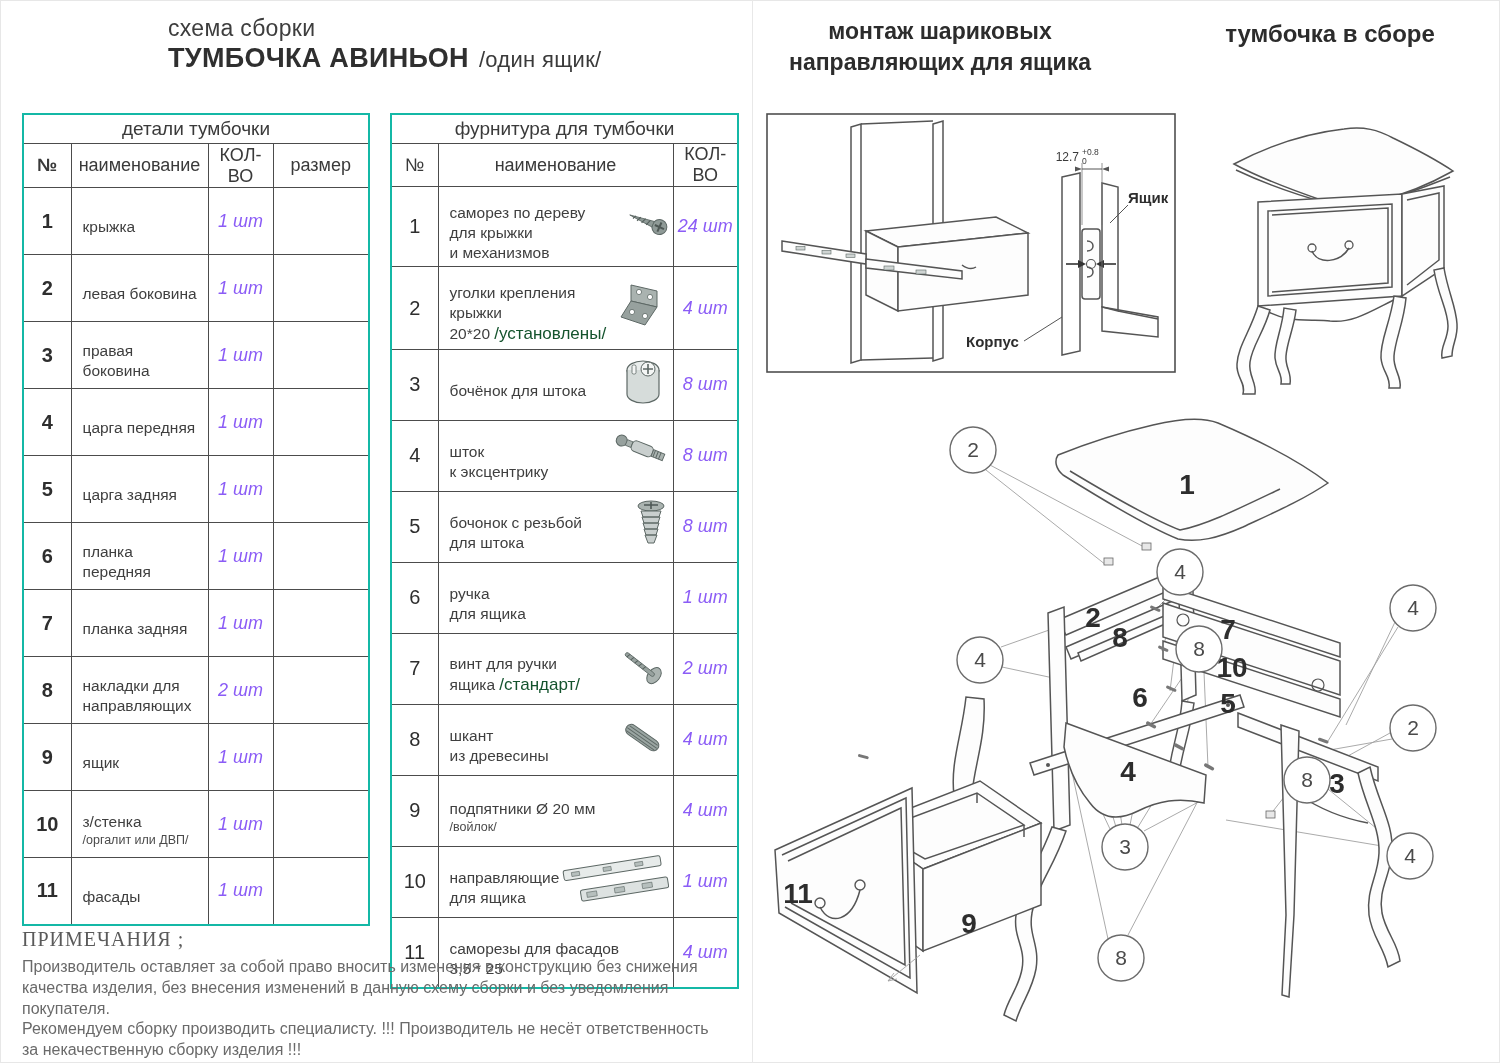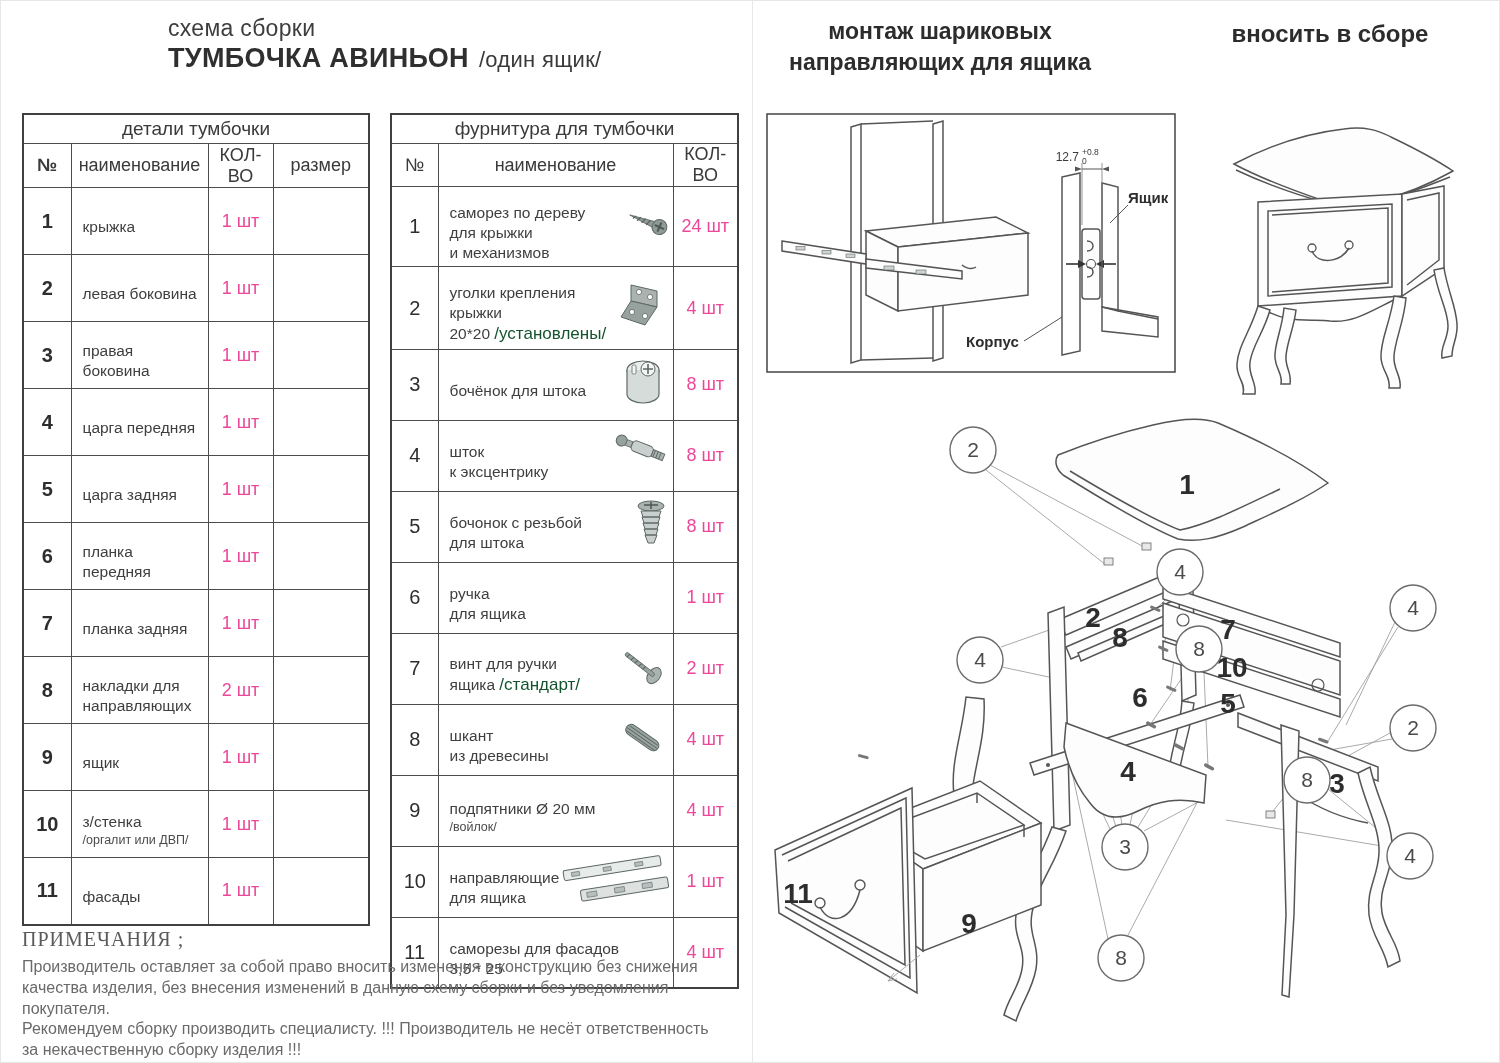--- a/index.html
+++ b/index.html
@@ -15,30 +15,30 @@
   .tb-l2 .note{font-size:22px;font-weight:normal;color:#3a3a3a;margin-left:10px;}
   .tb-l3{font-size:23px;font-weight:bold;color:#2f2f2f;letter-spacing:.2px;}
   .montage-title{position:absolute;left:770px;top:16px;width:340px;text-align:center;
                  font-size:23px;font-weight:bold;color:#2c2c2c;white-space:pre-line;line-height:1.35;}
   .assembled-title{position:absolute;left:1200px;top:20px;width:260px;text-align:center;
                  font-size:24px;font-weight:bold;color:#2c2c2c;}
 
   
   table.spec{position:absolute;border-collapse:collapse;table-layout:fixed;background:#fff;}
   table.spec td,table.spec th{border:1.5px solid #4c4c4c;padding:0;vertical-align:middle;}
-  table.spec{border:2px solid #404040;}
+  table.spec{border:2px solid #14b8a6;}
   .tbl-title{font-size:19px;text-align:center;color:#3a3a3a;font-weight:normal;height:28px;}
   .hdr{font-size:18px;text-align:center;color:#3a3a3a;font-weight:normal;}
   .c-num{font-size:20px;font-weight:bold;text-align:center;color:#2e2e2e;}
   .c-name{position:relative;font-size:15.5px;color:#3f3f3f;}
   .c-name .inner{padding:16px 8px 4px 11px;line-height:1.28;}
   .nm{white-space:pre-line;}
   .nt-inline{font-size:17px;color:#14532d;}
   .nt-block{display:block;font-size:12.5px;color:#4a4a4a;}
-  .c-qty{font-size:18px;text-align:center;color:#ec4899;}
+  .c-qty{font-size:18px;text-align:center;color:#8b5cf6;font-style:italic;}
   .hw-icon{position:absolute;right:4px;top:50%;transform:translateY(-50%);}
 
   
   .notes{position:absolute;left:22px;top:928px;width:700px;}
   .notes-h{font-size:20px;color:#5a5a5a;letter-spacing:1px;margin-bottom:6px;font-family:Liberation Serif, serif;}
   .notes-b{font-size:16px;color:#6a6a6a;line-height:1.3;white-space:pre-line;}
 
   svg .ln{stroke:#555;stroke-width:1.5;fill:none;}
   svg .fillw{fill:#fdfdfd;stroke:#555;stroke-width:1.5;}
   svg .leader{stroke:#a0a0a0;stroke-width:.9;fill:none;}
@@ -54,21 +54,21 @@
 <div id="page">
   <div class="divider"></div>
 
   <div class="title-block">
     <div class="tb-l1">схема сборки</div>
     <div class="tb-l2"><span>ТУМБОЧКА  АВИНЬОН</span><span class="note">/один ящик/</span></div>
   </div>
 
   <div class="montage-title">монтаж шариковых
 направляющих для ящика</div>
-  <div class="assembled-title">вносить в сборе</div>
+  <div class="assembled-title">тумбочка в сборе</div>
 
   <table class="spec" style="left:22px;top:113px;width:346px;">
     <colgroup>
         <col style="width:48px">
         <col style="width:137px">
         <col style="width:65px">
         <col style="width:96px">
       </colgroup>
     <tbody>
         <tr>

